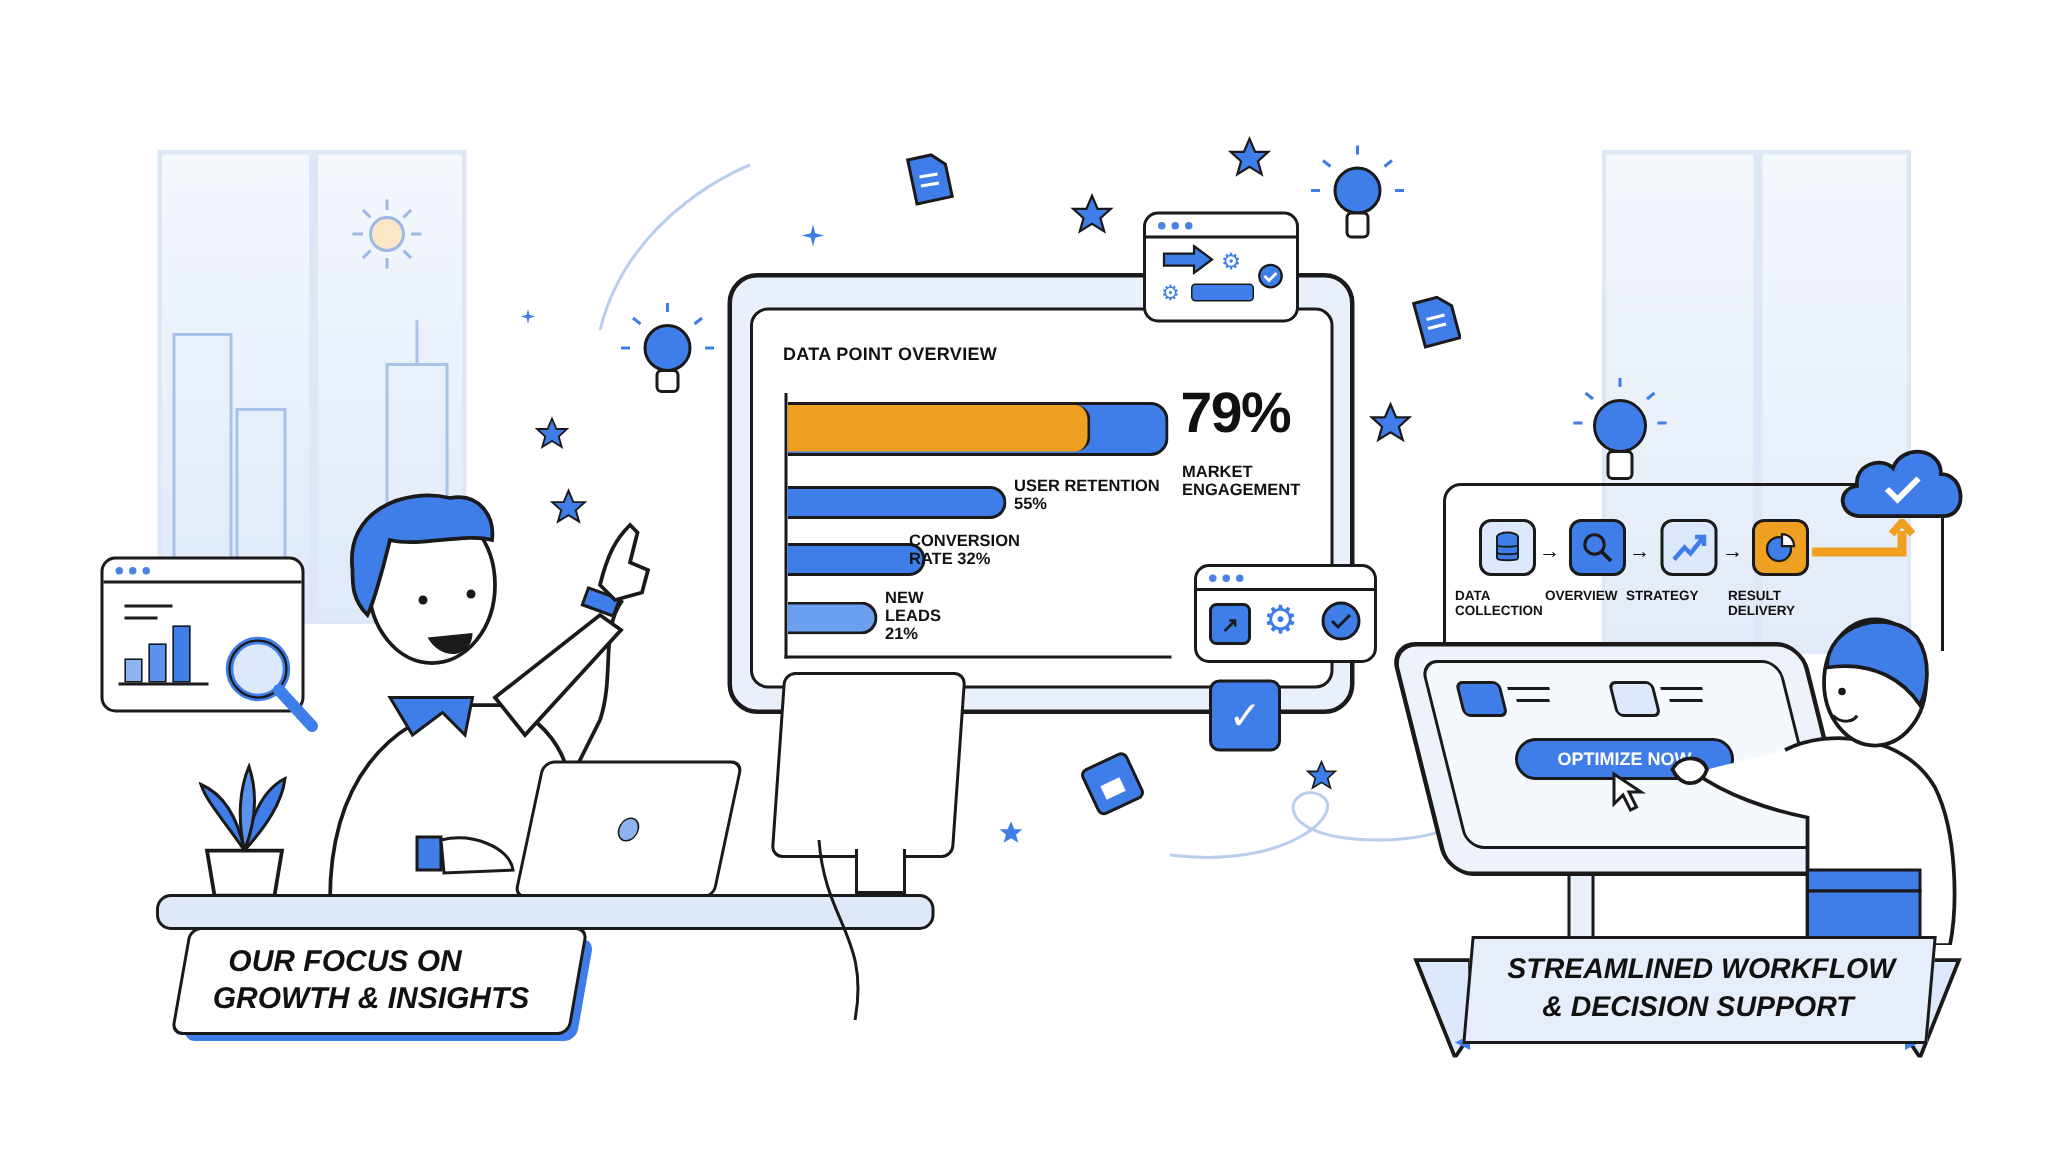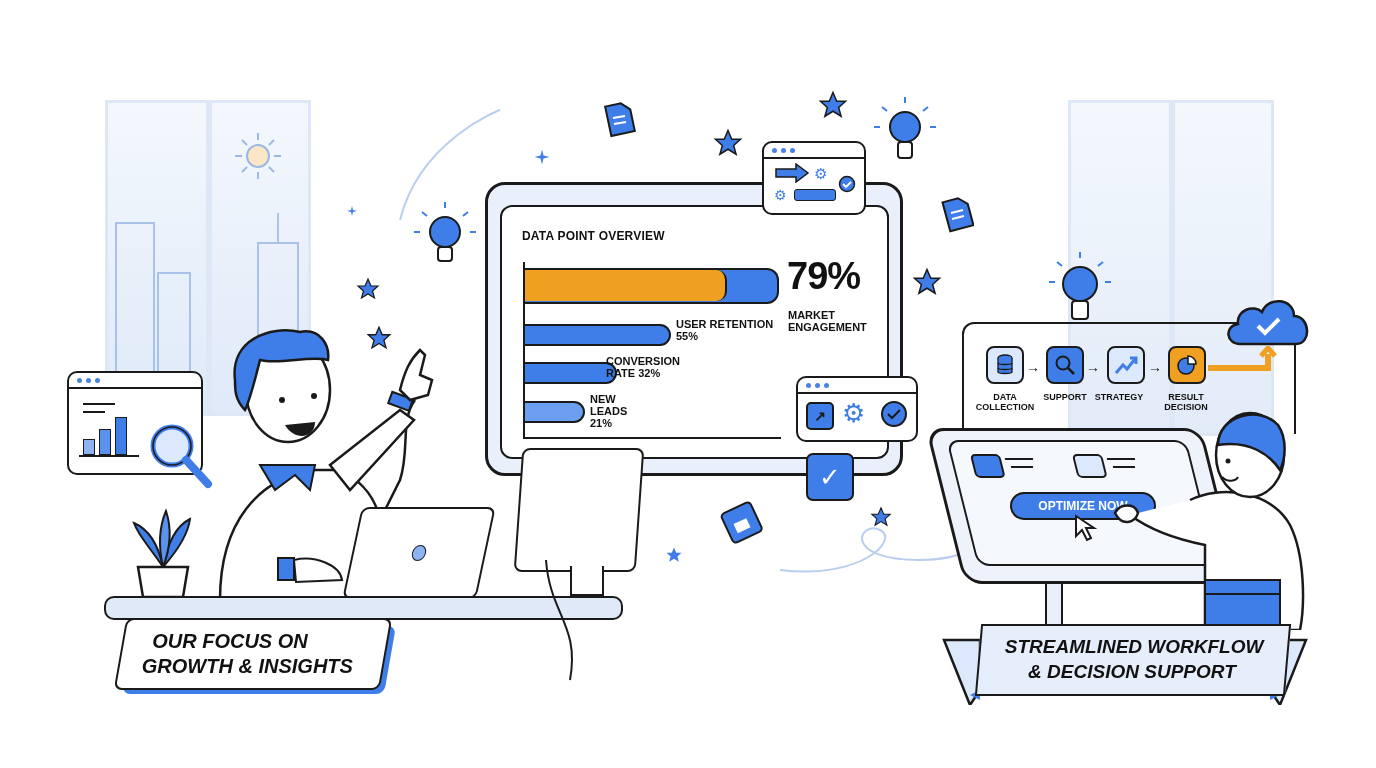--- a/index.html
+++ b/index.html
@@ -5,21 +5,21 @@
   html,body{margin:0;padding:0;background:#ffffff;}
   body{width:1376px;height:768px;position:relative;overflow:hidden;font-family:"Liberation Sans",sans-serif;color:#111;}
   .abs{position:absolute;}
   .win{position:absolute;background:#eef3fb;border:3px solid #dde7f5;}
   .card{position:absolute;background:#fff;border:2.5px solid #1a1a1a;border-radius:10px;}
   .dots{position:absolute;left:8px;top:5px;display:flex;gap:4px;}
   .dots i{width:5px;height:5px;border-radius:50%;background:#4a82e4;display:block;}
   .bar{position:absolute;left:0;height:26px;border:2.5px solid #1a1a1a;border-left:none;border-radius:0 12px 12px 0;background:#3f7ee8;box-sizing:border-box;}
   .lbl{position:absolute;font-weight:700;font-size:11px;line-height:12px;text-transform:uppercase;}
   .step{position:absolute;width:34px;height:34px;border:2.5px solid #1a1a1a;border-radius:8px;display:flex;align-items:center;justify-content:center;}
-  .steplbl{position:absolute;font-size:9px;font-weight:700;text-align:center;width:70px;line-height:10px;}
+  .steplbl{position:absolute;font-size:9px;font-weight:700;text-align:left;width:70px;line-height:10px;}
 </style>
 </head>
 <body>
 
 <div class="win" style="left:105px;top:100px;width:200px;height:310px;background:linear-gradient(180deg,#f4f8fd,#dfe9f8);">
   <div class="abs" style="left:98px;top:0;width:6px;height:100%;background:#dde7f5;"></div>
   <svg class="abs" style="left:125px;top:28px" width="50" height="50" viewBox="0 0 50 50">
     <circle cx="25" cy="25" r="11" fill="#fbe6c6" stroke="#9bb8e6" stroke-width="2"></circle>
     <g stroke="#9bb8e6" stroke-width="2">
         <line x1="25" y1="2" x2="25" y2="9"></line>
@@ -271,23 +271,23 @@
     </svg>
 </div>
 <div class="abs" style="left:1026px;top:359px;font-size:14px;font-weight:700;">→</div>
 <div class="abs" style="left:1086px;top:359px;font-size:14px;font-weight:700;">→</div>
 <div class="abs" style="left:1148px;top:359px;font-size:14px;font-weight:700;">→</div>
 <svg class="abs" style="left:1206px;top:346px" width="80" height="30" viewBox="0 0 80 30">
     <path d="M2 22 L 62 22 L 62 8" stroke="#f0a020" stroke-width="6" fill="none"></path>
     <path d="M55 10 L 62 2 L 69 10" stroke="#f0a020" stroke-width="5" fill="none"></path>
   </svg>
 <div class="steplbl" style="left:970px;top:392px;">DATA COLLECTION</div>
-<div class="steplbl" style="left:1030px;top:392px;">SUPPORT</div>
+<div class="steplbl" style="left:1030px;top:392px;">OVERVIEW</div>
 <div class="steplbl" style="left:1084px;top:392px;">STRATEGY</div>
-<div class="steplbl" style="left:1152px;top:392px;width:68px;">RESULT DECISION</div>
+<div class="steplbl" style="left:1152px;top:392px;width:68px;">RESULT DELIVERY</div>
 
 <svg class="abs" style="left:1222px;top:292px" width="92" height="56" viewBox="0 0 92 56">
   <path d="M18 52 C 4 52, 2 34, 16 32 C 14 18, 32 12, 40 20 C 46 4, 72 6, 72 24 C 88 24, 90 52, 74 52 Z" fill="#3f7ee8" stroke="#1a1a1a" stroke-width="2.5"></path>
   <path d="M36 34 l7 7 l14 -14" stroke="#fff" stroke-width="4" fill="none"></path>
 </svg>
 
 <div class="abs" style="left:1045px;top:578px;width:14px;height:50px;background:#e9f0fb;border:2px solid #1a1a1a;"></div>
 <div class="abs" style="left:945px;top:428px;width:270px;height:150px;background:#eef3fb;border:3px solid #1a1a1a;border-radius:18px;transform:skewX(14deg);"></div>
 <div class="abs" style="left:962px;top:440px;width:236px;height:122px;background:#f5f8fd;border:2.5px solid #1a1a1a;border-radius:12px;transform:skewX(14deg);">
   <div class="abs" style="left:18px;top:12px;width:26px;height:20px;background:#3f7ee8;border:2px solid #1a1a1a;border-radius:5px;"></div>

